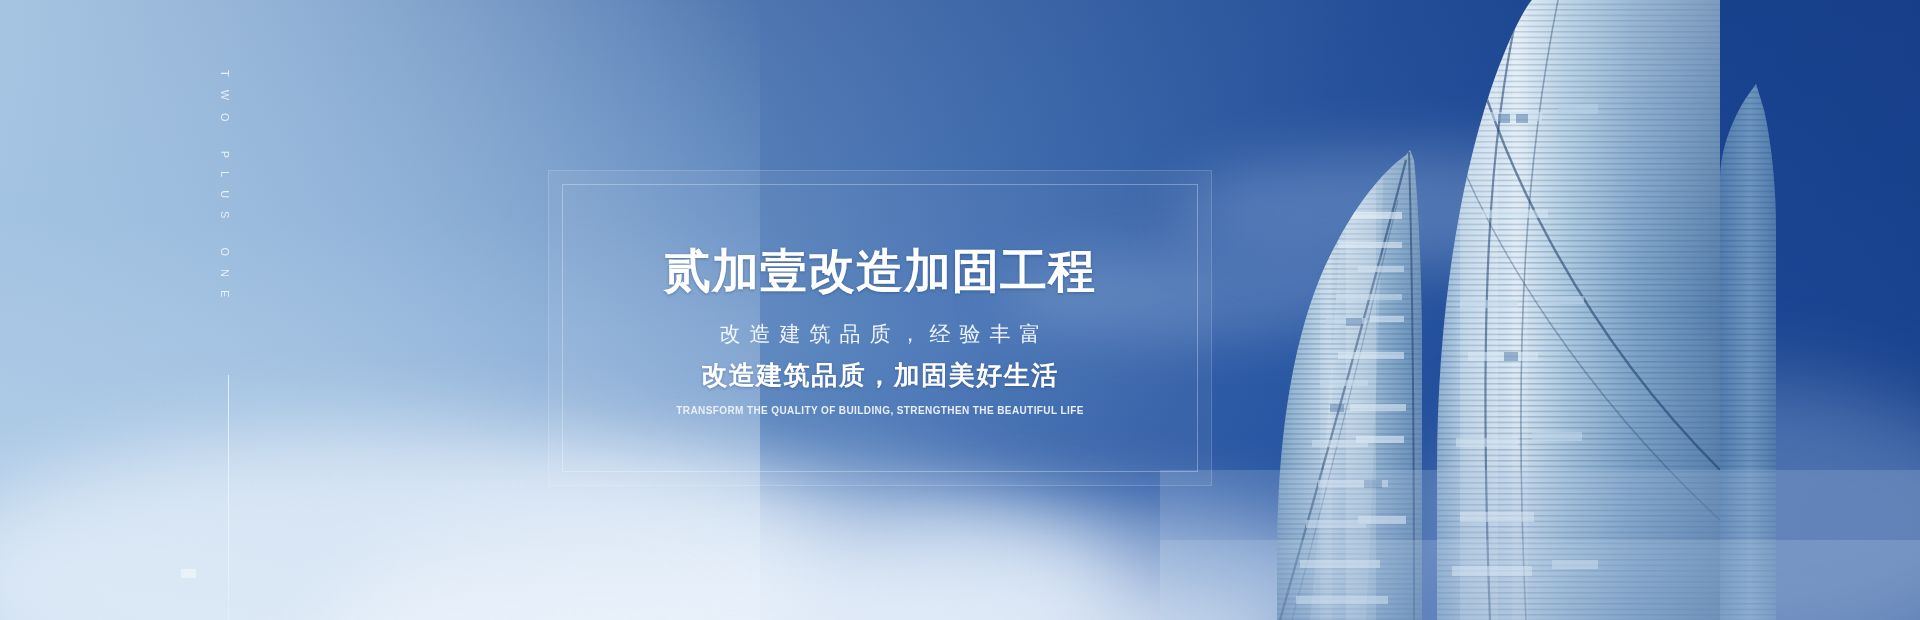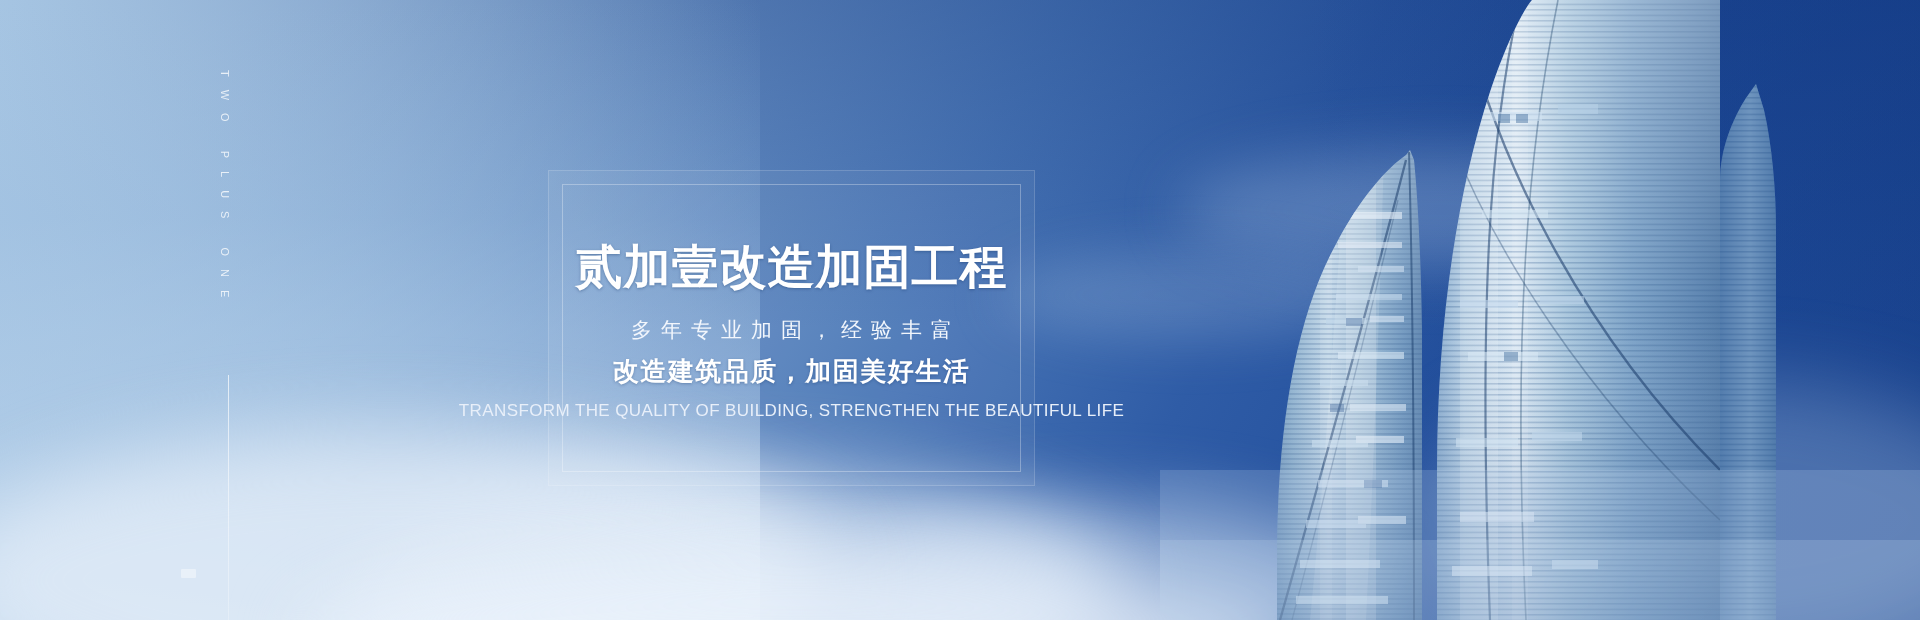--- a/index.html
+++ b/index.html
@@ -98,21 +98,21 @@
     left:-47px; top:569px;
     width:15px; height:9px;
     background:rgba(255,255,255,0.42);
     border-radius:1px;
   }
 
   
   .panel {
     position:absolute;
     left:548px; top:170px;
-    width:487px; height:316px;
+    width:664px; height:316px;
     background:rgba(255,255,255,0.055);
     border:1px solid rgba(255,255,255,0.16);
   }
   .panel-inner {
     position:absolute;
     left:13px; top:13px; right:13px; bottom:13px;
     border:1px solid rgba(255,255,255,0.30);
   }
   .panel-content {
     position:absolute;
@@ -148,22 +148,22 @@
     font-size:26px;
     font-weight:700;
     color:#ffffff;
     letter-spacing:1.5px;
     line-height:1;
     text-shadow:0 1px 3px rgba(10,40,90,0.30);
     white-space:nowrap;
   }
   .english {
     margin-top:18px;
-    font-size:17px;
-    font-weight:400;
+    font-size:10px;
+    font-weight:700;
     color:#e8eff9;
     letter-spacing:0.4px;
     line-height:1;
     white-space:nowrap;
   }
 </style>
 </head>
 <body>
 
 <div id="banner">
@@ -326,19 +326,19 @@
   <div class="brand-rail">
     <div class="brand-line"></div>
     <div class="brand-text">TWO PLUS ONE</div>
     <div class="brand-mark"></div>
   </div>
 
   <div class="panel">
     <div class="panel-inner"></div>
     <div class="panel-content">
       <div class="headline">贰加壹改造加固工程</div>
-      <div class="subline">多年专业加固，经验丰富</div>
+      <div class="subline">改造建筑品质，经验丰富</div>
       <div class="tagline">改造建筑品质，加固美好生活</div>
       <div class="english">TRANSFORM THE QUALITY OF BUILDING, STRENGTHEN THE BEAUTIFUL LIFE</div>
     </div>
   </div>
 
 </div>
 
 </body></html>

